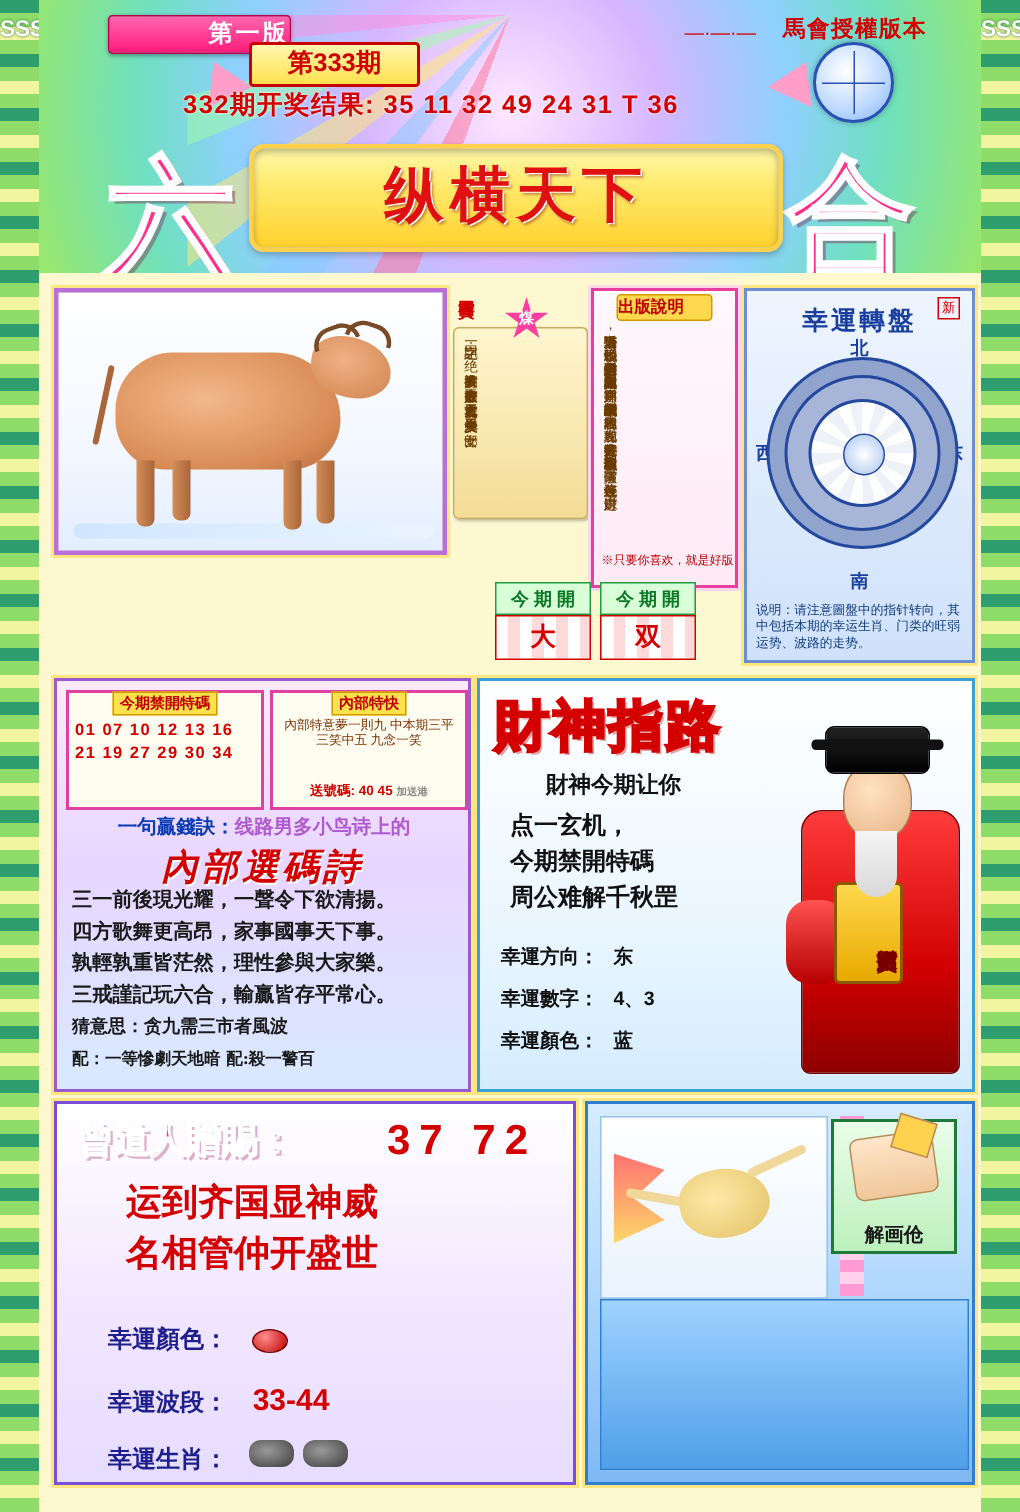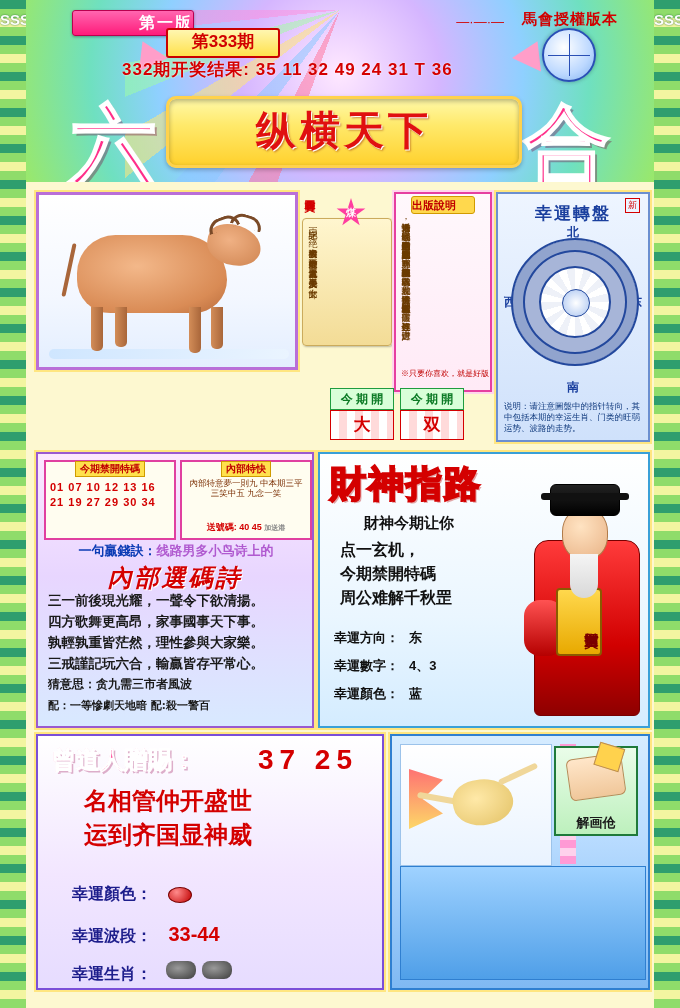--- a/index.html
+++ b/index.html
@@ -584,24 +584,24 @@
       <div class="god-sleeve"></div>
       <div class="god-plaque">招財進寶</div>
       <div class="god-face"></div>
       <div class="god-beard"></div>
       <div class="god-hat"></div>
     </div>
   </div>
 
   <div class="panel bot-left">
     <div class="zdr-title">曾道人贈賜：</div>
-    <div class="zdr-nums">37  25</div>
+    <div class="zdr-nums">37  72</div>
     <div class="zdr-lines">
+      <div>运到齐国显神威</div>
       <div>名相管仲开盛世</div>
-      <div>运到齐国显神威</div>
     </div>
     <div class="zdr-rows">
       <div class="zrow">
         <span>幸運顏色：</span>
         <span class="dot-red"></span>
       </div>
       <div class="zrow">
         <span>幸運波段：</span>
         <span class="rv">33-44</span>
       </div>

